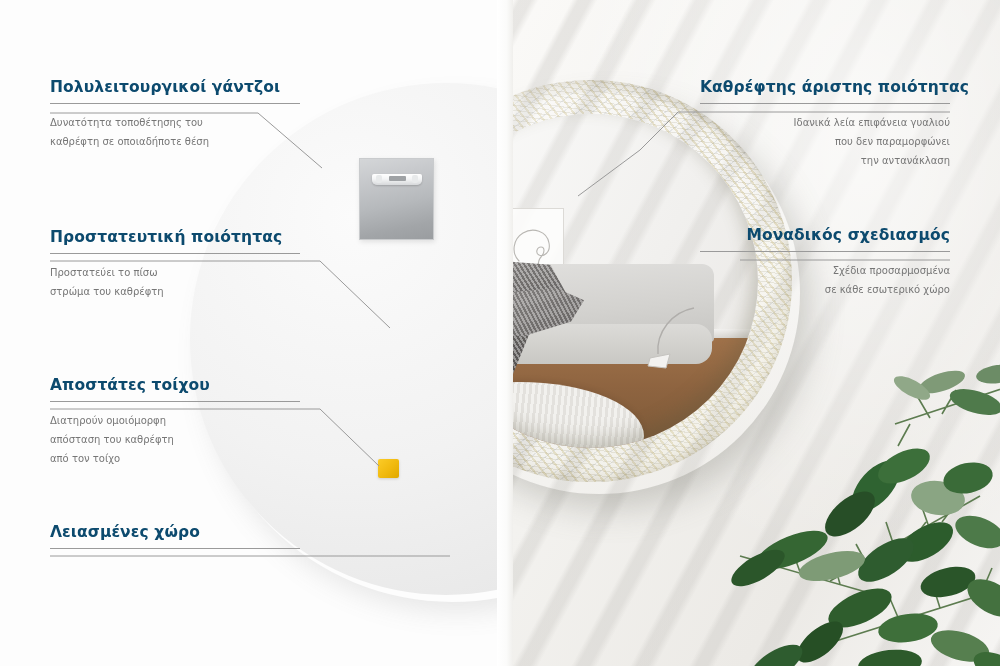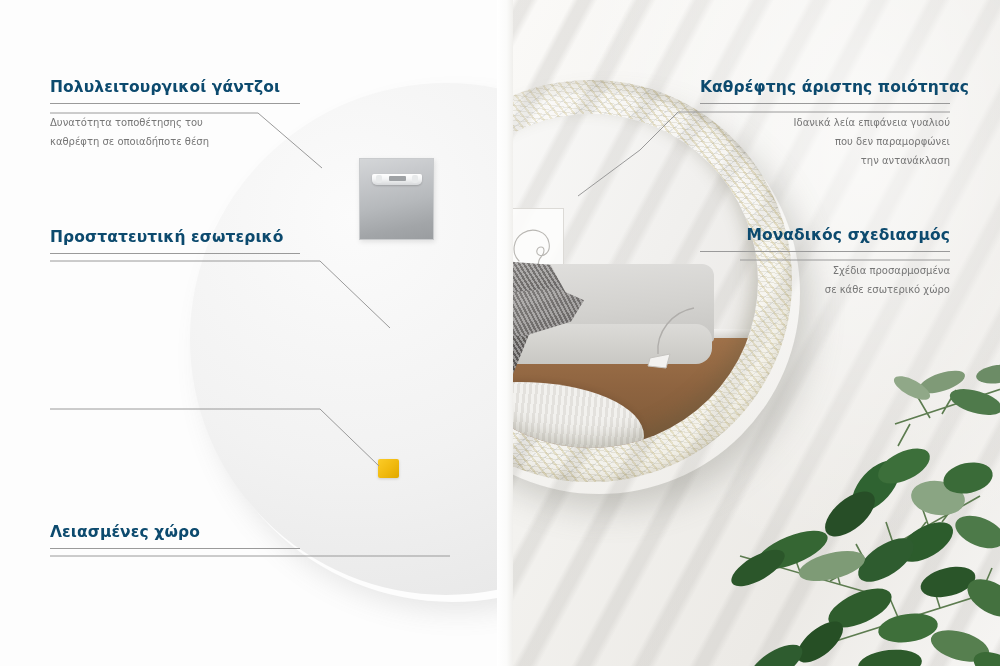--- a/index.html
+++ b/index.html
@@ -395,24 +395,30 @@
     </g>
   </svg>
 
   <div class="block blk-left b1 tier">
     <h3>Πολυλειτουργικοί γάντζοι</h3>
     <div class="rule"></div>
     <p>Δυνατότητα τοποθέτησης του<br>καθρέφτη σε οποιαδήποτε θέση</p>
   </div>
 
   <div class="block blk-left b2 tier">
-    <h3>Προστατευτική εσωτερικό</h3>
-    <div class="rule"></div>
-  </div>
-
+    <h3>Προστατευτική ποιότητας</h3>
+    <div class="rule"></div>
+    <p>Προστατεύει το πίσω<br>στρώμα του καθρέφτη</p>
+  </div>
+
+  <div class="block blk-left b3 tier">
+    <h3>Αποστάτες τοίχου</h3>
+    <div class="rule"></div>
+    <p>Διατηρούν ομοιόμορφη<br>απόσταση του καθρέφτη<br>από τον τοίχο</p>
+  </div>
 
   <div class="block blk-left b4 tier">
     <h3>Λειασμένες χώρο</h3>
     <div class="rule"></div>
   </div>
 
   <div class="block blk-right r1 tier">
     <h3>Καθρέφτης άριστης ποιότητας</h3>
     <div class="rule"></div>
     <p>Ιδανικά λεία επιφάνεια γυαλιού<br>που δεν παραμορφώνει<br>την αντανάκλαση</p>

